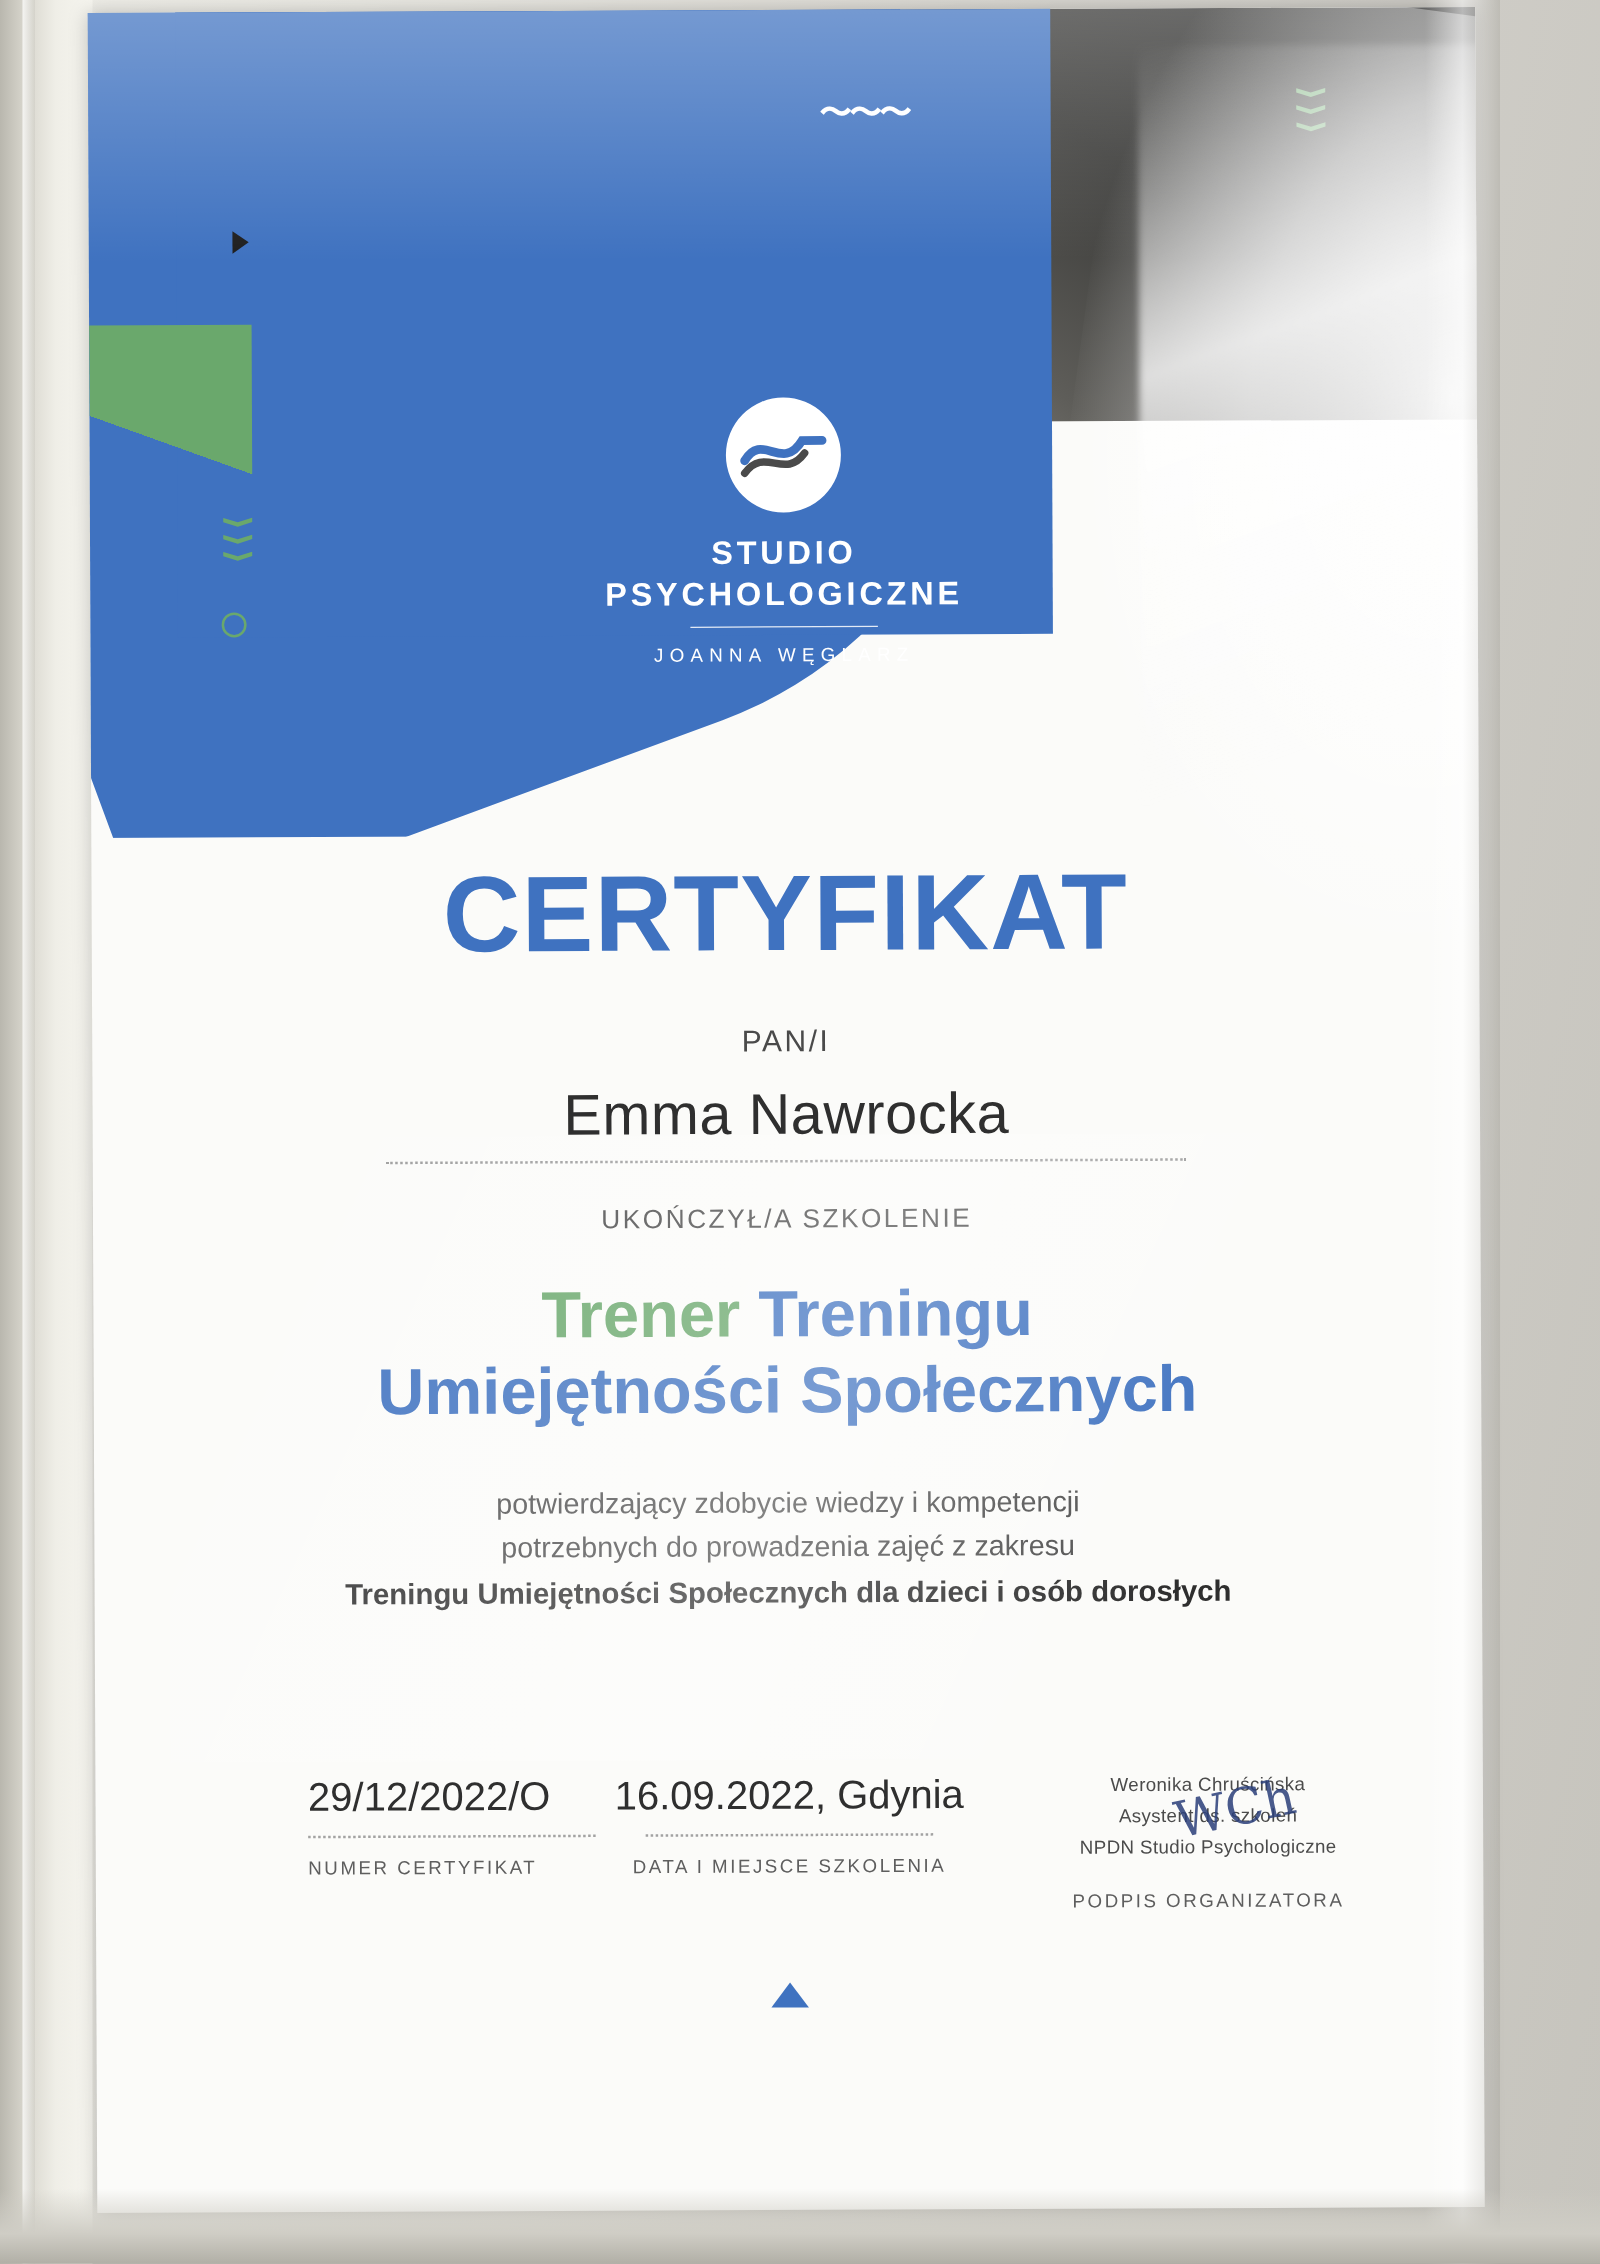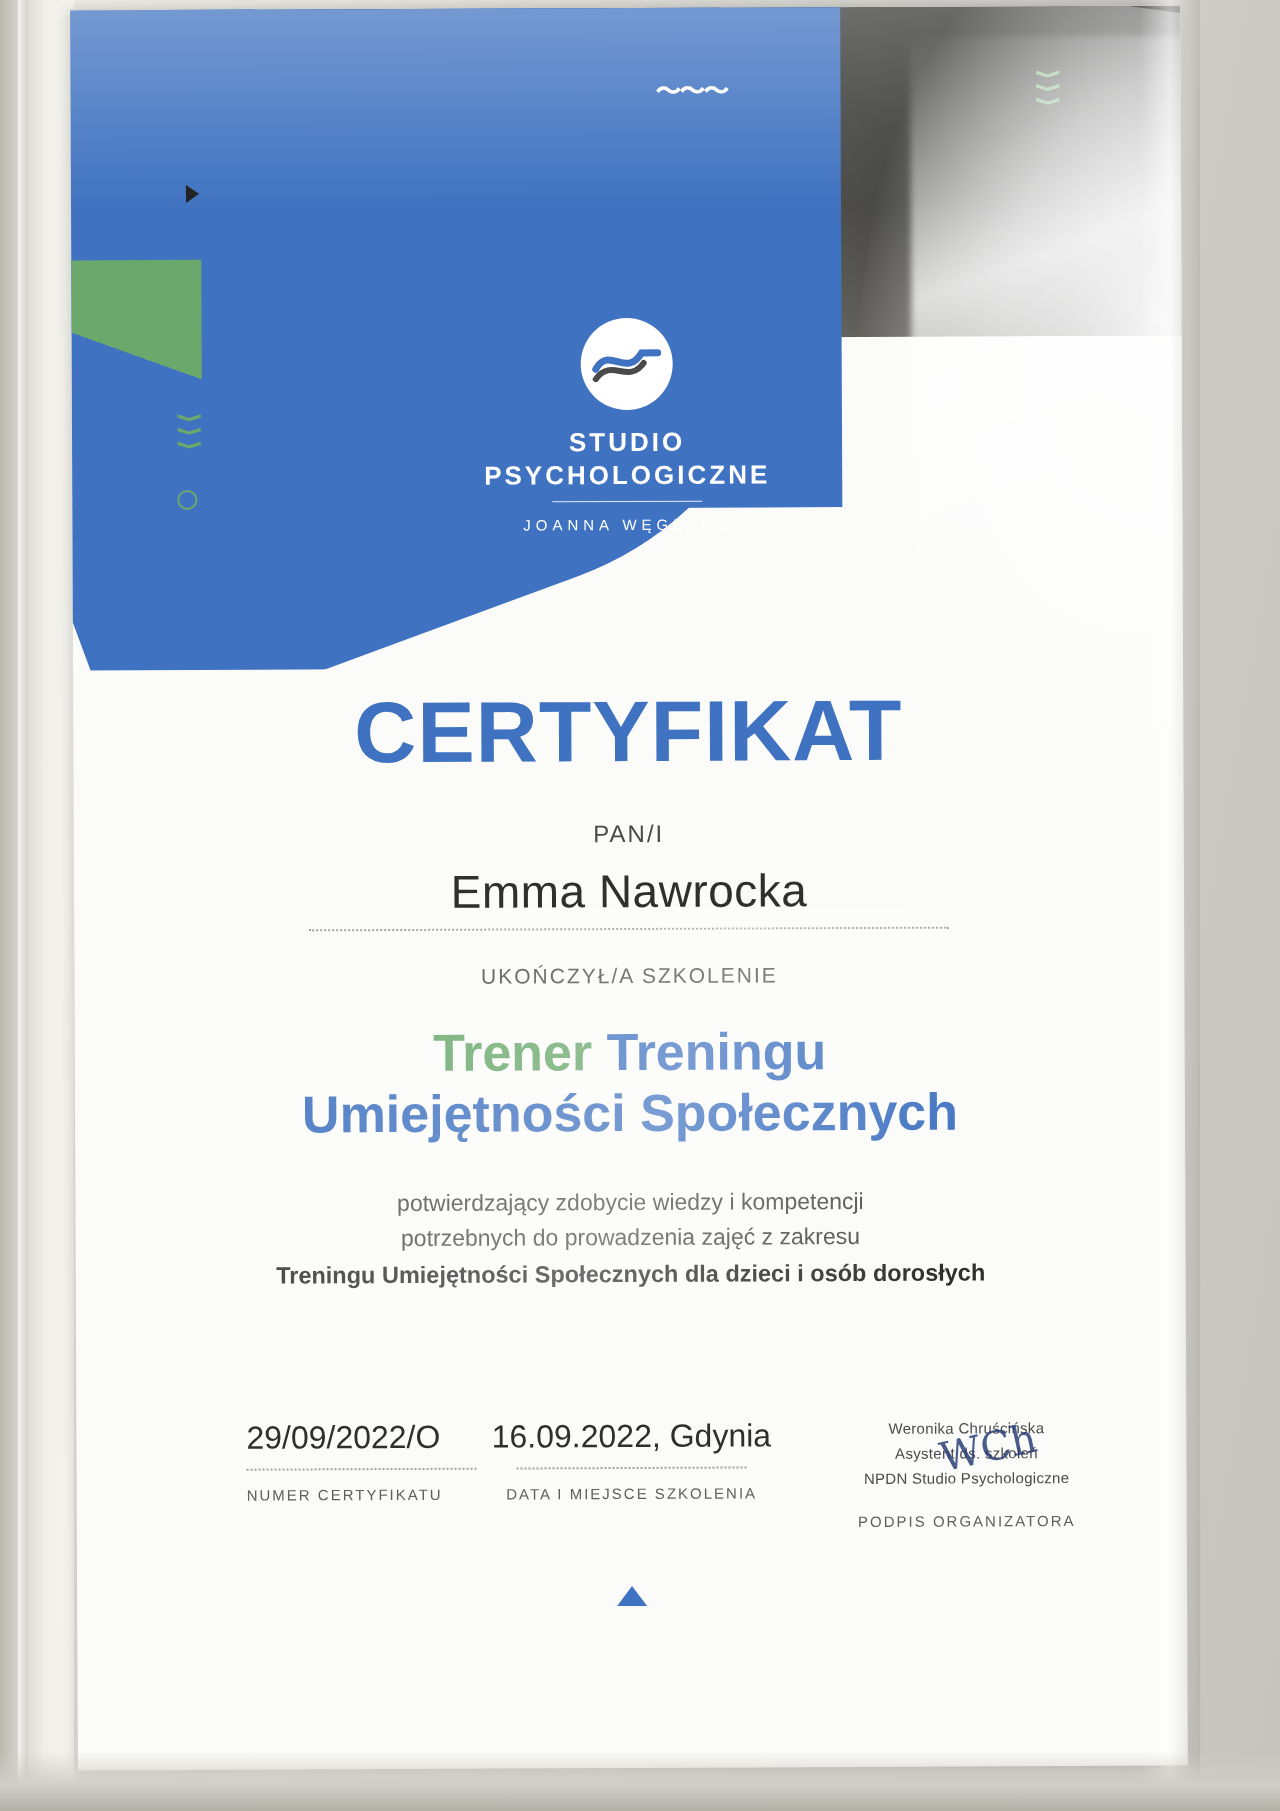--- a/index.html
+++ b/index.html
@@ -360,23 +360,23 @@
 
       <div class="desc">
         <div>potwierdzający zdobycie wiedzy i kompetencji</div>
         <div>potrzebnych do prowadzenia zajęć z zakresu</div>
         <strong>Treningu Umiejętności Społecznych dla dzieci i osób dorosłych</strong>
       </div>
     </div>
 
     <div class="footer">
       <div class="f-col left">
-        <div class="f-value">29/09/2022/O</div>
+        <div class="f-value">29/12/2022/O</div>
         <div class="f-dots" style="margin-left:0"></div>
-        <div class="f-label">NUMER CERTYFIKATU</div>
+        <div class="f-label">NUMER CERTYFIKAT</div>
       </div>
 
       <div class="f-col">
         <div class="f-value">16.09.2022, Gdynia</div>
         <div class="f-dots"></div>
         <div class="f-label">DATA I MIEJSCE SZKOLENIA</div>
       </div>
 
       <div class="f-col">
         <div class="sig-lines">

